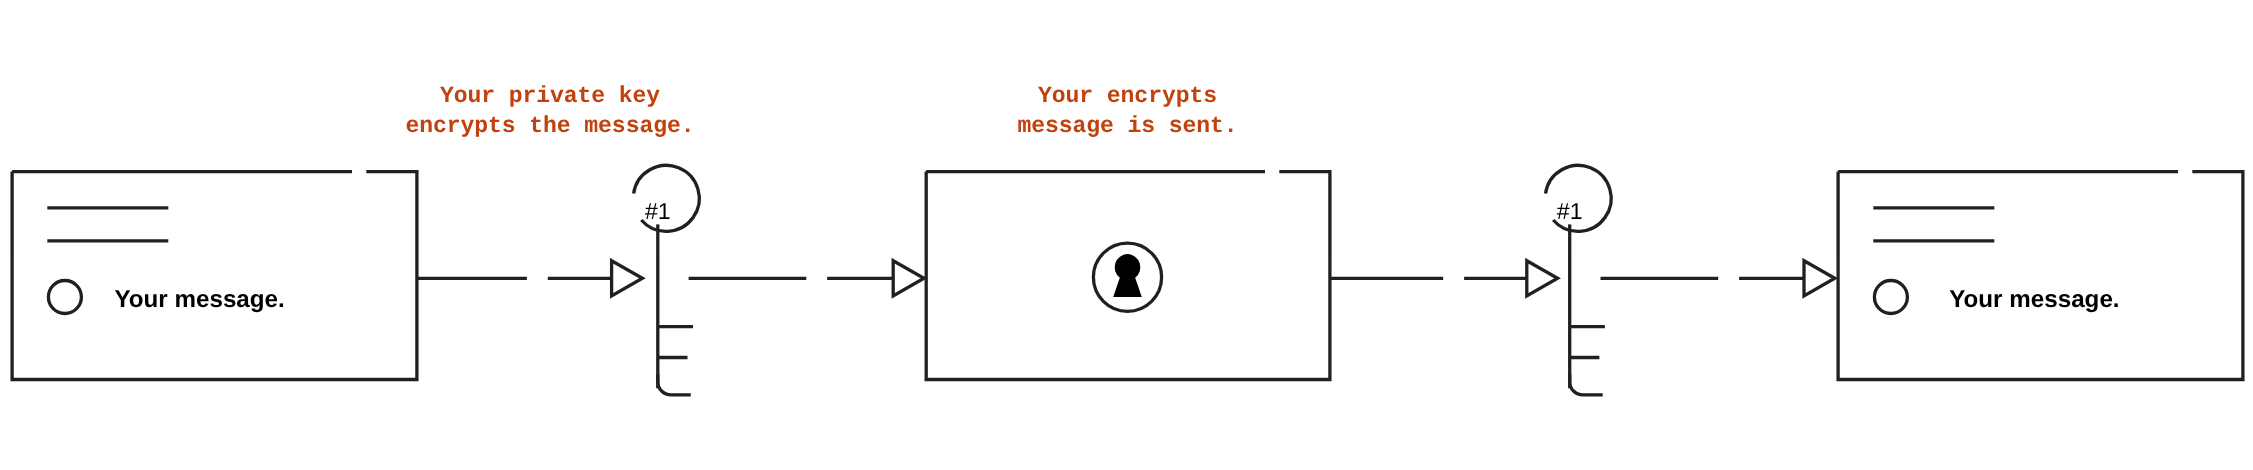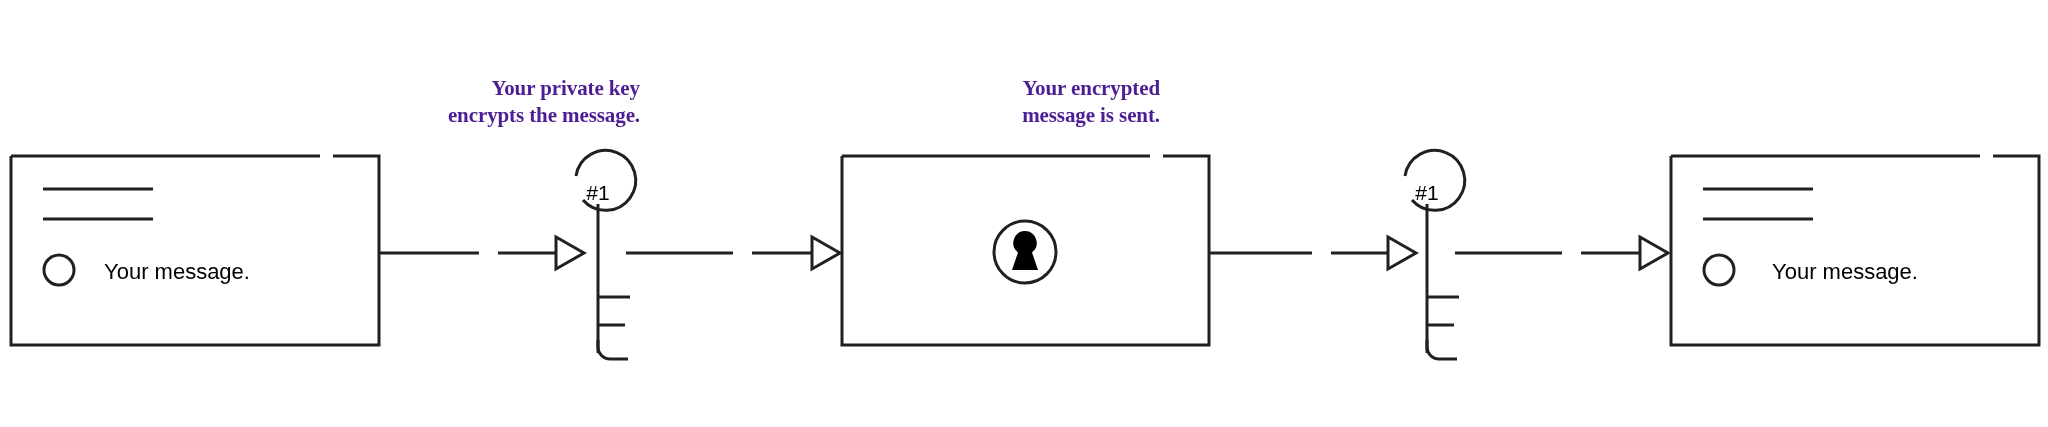--- a/index.html
+++ b/index.html
@@ -47,34 +47,34 @@
     fill: #000000;
     stroke: none;
   }
   .key-circle {
     fill: #ffffff;
     stroke: #231f20;
     stroke-width: 3;
   }
   .caption {
     position: absolute;
-    text-align: right;
-    font-family: Liberation Serif, serif;
+    text-align: center;
+    font-family: Liberation Mono, monospace;
     font-size: 21px;
     font-weight: bold;
     line-height: 1.30;
-    color: #4c1d95;
+    color: #c2410c;
     white-space: pre-line;
     letter-spacing: -0.1px;
   }
   .msg-text {
     position: absolute;
     font-family: "Liberation Sans", sans-serif;
     font-size: 22px;
-    font-weight: normal;
+    font-weight: bold;
     color: #000000;
     white-space: nowrap;
   }
   .key-label {
     position: absolute;
     font-family: "Liberation Sans", sans-serif;
     font-size: 21px;
     font-weight: normal;
     color: #000000;
     text-align: center;
@@ -162,21 +162,21 @@
       <line class="stroke-thin" x1="1703" y1="189" x2="1813" y2="189"></line>
       <line class="stroke-thin" x1="1703" y1="219" x2="1813" y2="219"></line>
       <circle class="key-circle" cx="1719" cy="270" r="15"></circle>
     </g>
 
   </svg>
 
   <div class="caption" style="left: 360px; top: 75px; width: 280px;">Your private key
 encrypts the message.</div>
 
-  <div class="caption" style="left: 890px; top: 75px; width: 270px;">Your encrypted
+  <div class="caption" style="left: 890px; top: 75px; width: 270px;">Your encrypts
 message is sent.</div>
 
 
   <div class="key-label" style="left: 568px; top: 181px; width: 60px;">#1</div>
 
   <div class="key-label" style="left: 1397px; top: 181px; width: 60px;">#1</div>
 
   <div class="msg-text" style="left: 104px; top: 259px;">Your message.</div>
 
   <div class="msg-text" style="left: 1772px; top: 259px;">Your message.</div>

